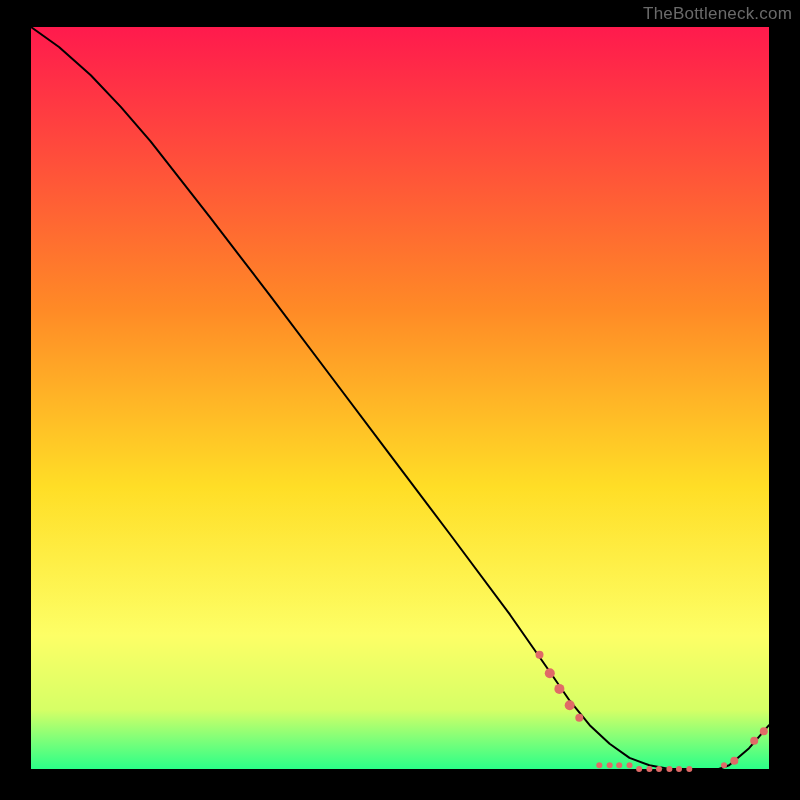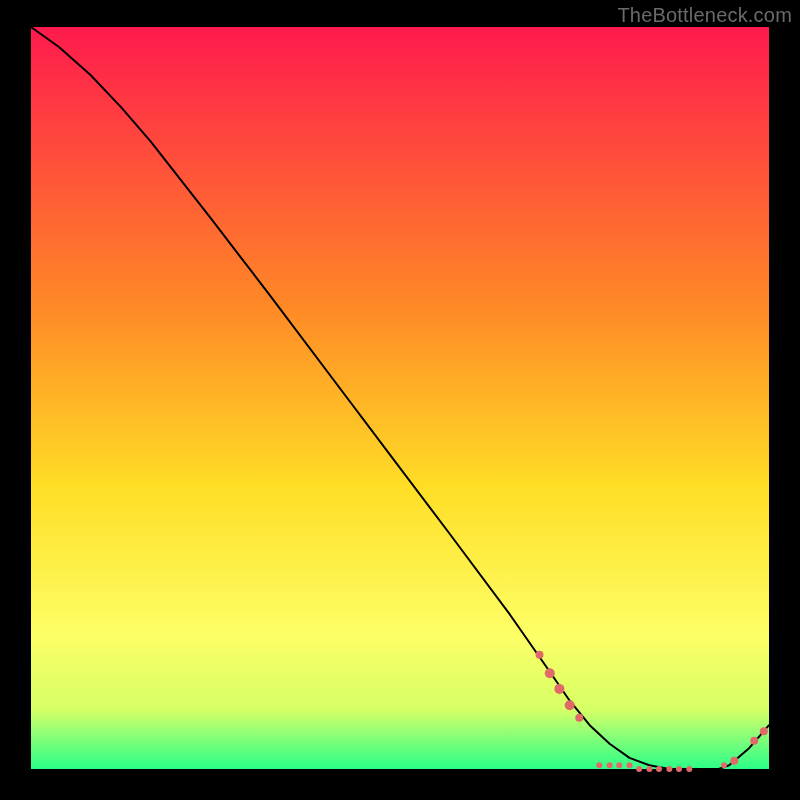--- a/index.html
+++ b/index.html
@@ -13,21 +13,21 @@
   .stage {
     position: relative;
     width: 800px;
     height: 800px;
   }
   .watermark {
     position: absolute;
     top: 4px;
     right: 8px;
     font-family: Arial, Helvetica, sans-serif;
-    font-size: 20px;
+    font-size: 17px;
     font-weight: 500;
     color: #6a6a6a;
     letter-spacing: 0.2px;
     user-select: none;
   }
   svg {
     position: absolute;
     left: 0;
     top: 0;
   }

